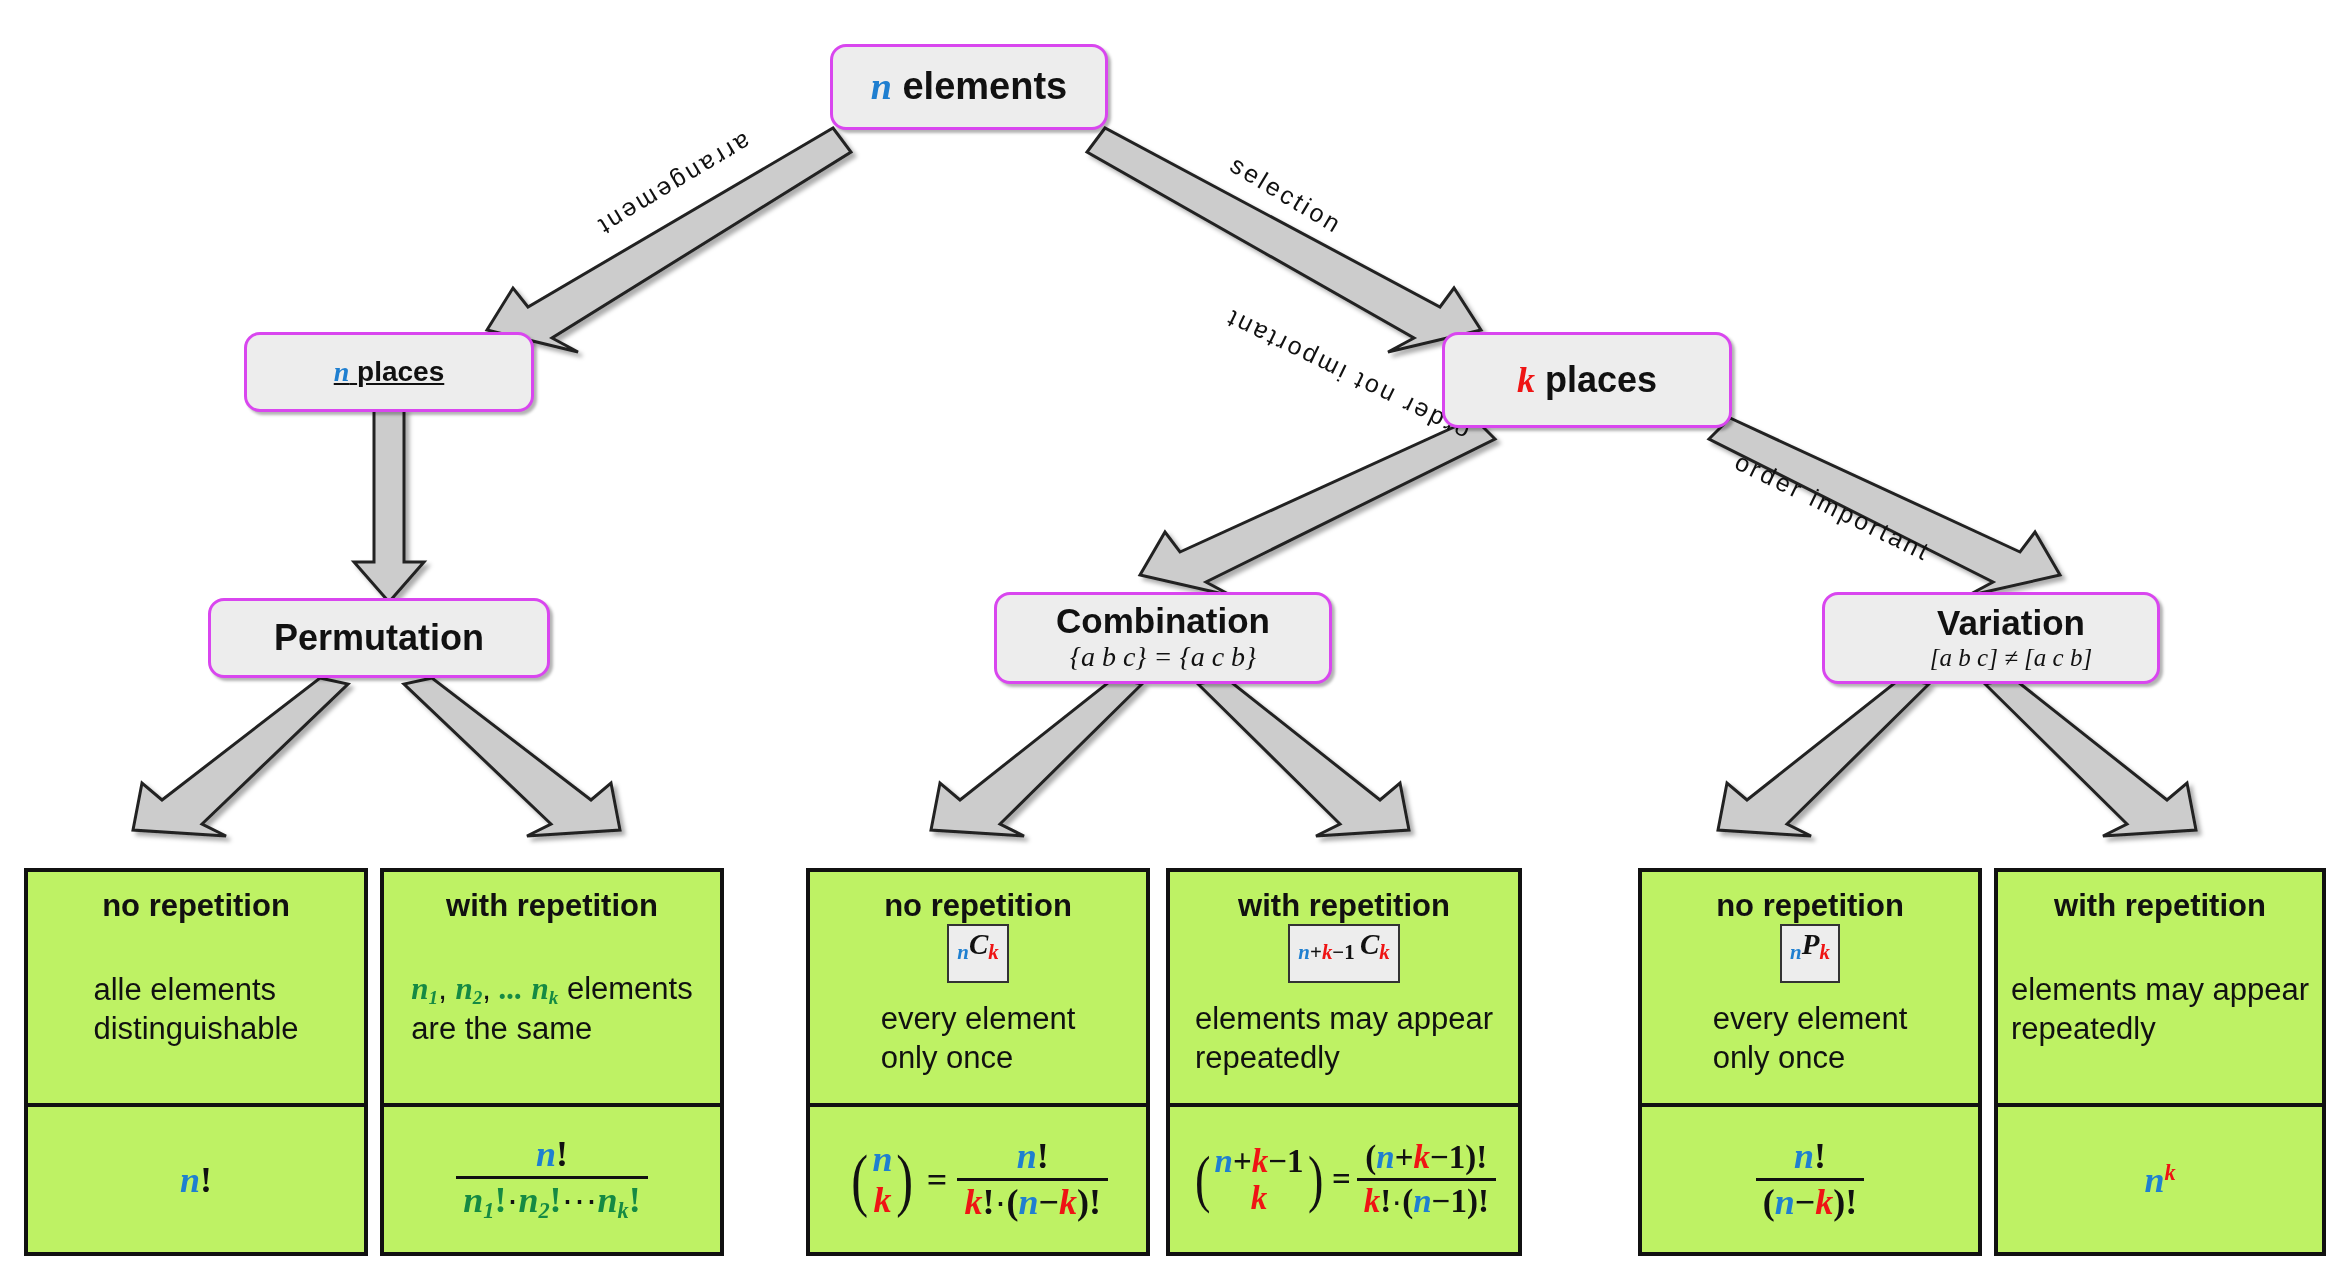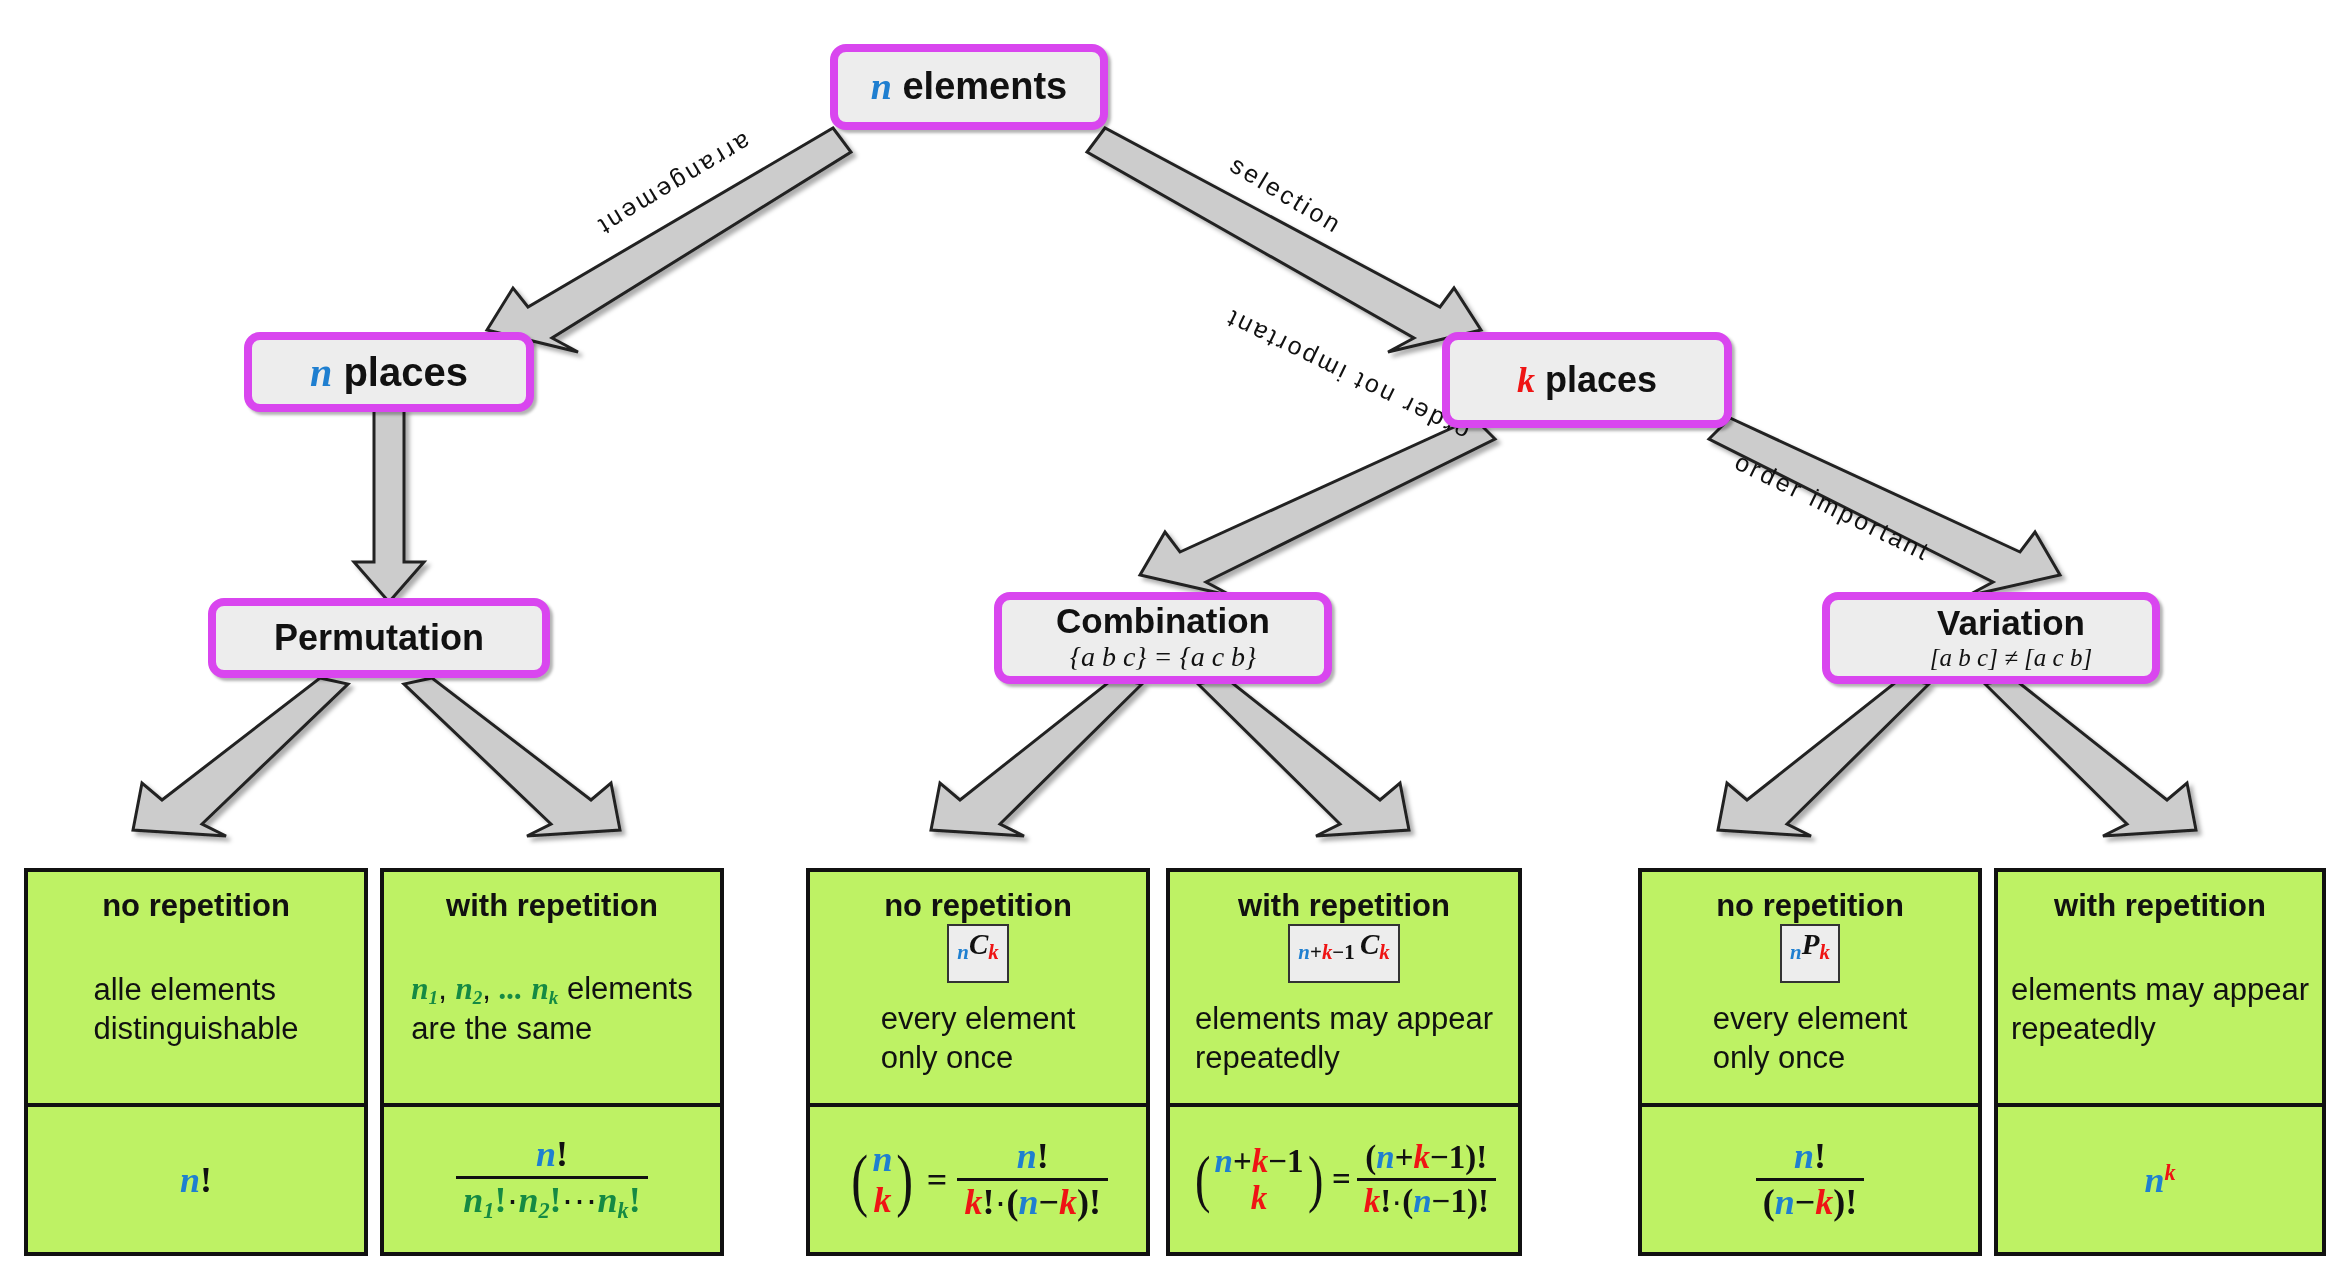--- a/index.html
+++ b/index.html
@@ -4,21 +4,21 @@
 <style>
   html,body{margin:0;padding:0;background:#fff;}
   body{width:2349px;height:1281px;position:relative;overflow:hidden;
        font-family:"Liberation Sans",sans-serif;}
   #canvas{position:absolute;inset:0;}
 
   svg.arrows{position:absolute;left:0;top:0;width:2349px;height:1281px;pointer-events:none;}
 
   
   .node{
-    position:absolute;background:#ededed;border:8px solid #d946ef;border-radius:16px;
+    position:absolute;background:#ededed;border:3px solid #d946ef;border-radius:16px;
     box-sizing:border-box;display:flex;flex-direction:column;
     align-items:center;justify-content:center;text-align:center;
     box-shadow:3px 3px 3px rgba(0,0,0,.30);
   }
   .node .title{font-weight:bold;color:#111;line-height:1.05;white-space:nowrap;}
   .node .sub{font-family:"Liberation Serif",serif;font-style:italic;color:#111;
              white-space:nowrap;line-height:1.1;margin-top:2px;}
 
   
   .card{
@@ -110,21 +110,21 @@
   <div class="elabel" style="left:1743px;top:447px;transform:rotate(26deg);">order important</div>
 
   <div class="node" style="left:830px;top:44px;width:278px;height:86px;">
     <div class="title" style="font-size:38px;">
       <span class="m blue">n</span>
       <span>elements</span>
     </div>
   </div>
 
   <div class="node" style="left:244px;top:332px;width:290px;height:80px;">
-    <div class="title" style="font-size:40px;">
+    <div class="title" style="font-size:28px;text-decoration:underline;">
       <span class="m blue">n</span>
       <span>places</span>
     </div>
   </div>
 
   <div class="node" style="left:1442px;top:332px;width:290px;height:96px;">
     <div class="title" style="font-size:36px;">
       <span class="m red">k</span>
       <span>places</span>
     </div>

